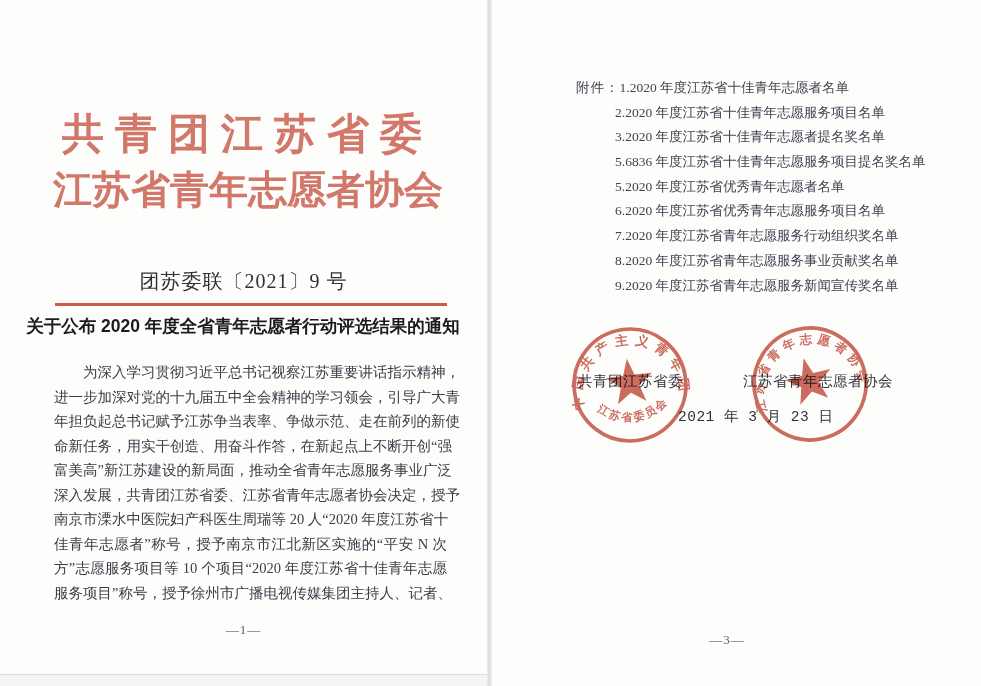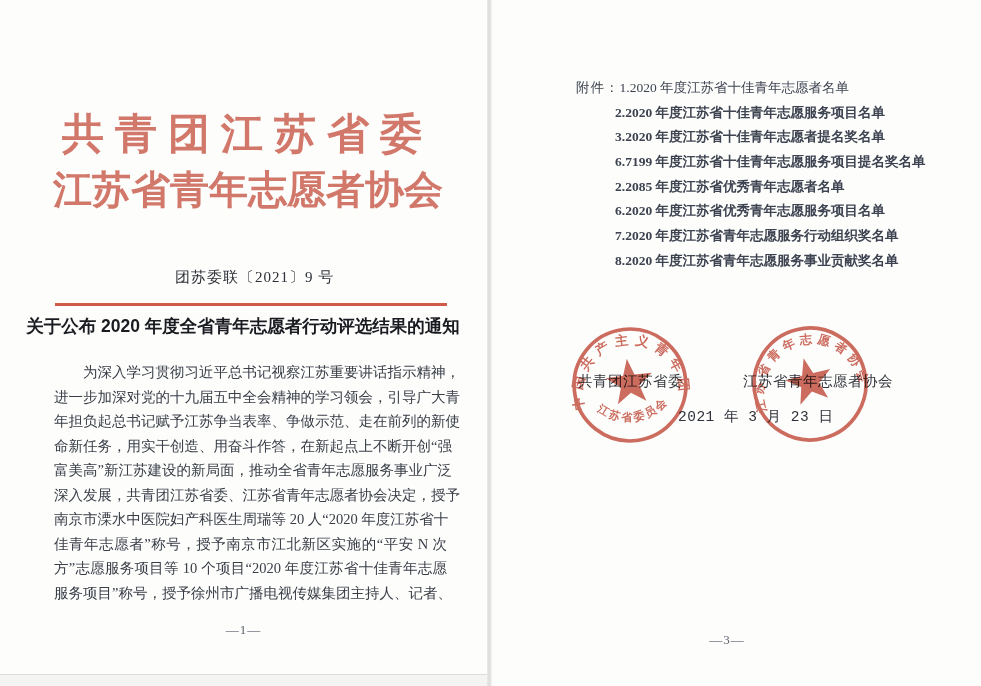--- a/index.html
+++ b/index.html
@@ -39,21 +39,21 @@
     text-align: justify;
     text-align-last: justify;
     font-weight: 600;
     white-space: nowrap;
   }
   #org-line-1 { left: 62px; top: 108px; width: 360px; font-size: 42px; line-height: 52px; }
   #org-line-2 { left: 53px; top: 165px; width: 378px; font-size: 39px; line-height: 50px; }
   #doc-number {
     position: absolute; left: 0; top: 268px; width: 487px;
     text-align: center;
-    font-size: 15px; color: #2c2f36; letter-spacing: 1px; margin-left: 11px;
+    font-size: 20px; color: #2c2f36; letter-spacing: 1px;
   }
   #red-rule {
     position: absolute; left: 55px; top: 303px;
     width: 392px; height: 3px;
     background: #d05a4a;
   }
   #doc-title {
     position: absolute; left: 26px; top: 314px; width: 434px;
     text-align: center;
     font-size: 17.5px; font-weight: 700; color: #191b20;
@@ -76,21 +76,21 @@
     font-size: 13px; color: #5c616b; letter-spacing: 1px;
   }
   #page-number-1 { left: 0; top: 622px; width: 487px; }
   #page-number-3 { left: 0; top: 632px; width: 470px; }
   
   #attachments {
     position: absolute; left: 84px; top: 76px; width: 370px;
     font-size: 13.5px; color: #3d4350;
   }
   .att-line { height: 24.7px; line-height: 24.7px; white-space: nowrap; }
-  .att-line.cont { padding-left: 39px; font-weight: bold; }
+  .att-line.cont { padding-left: 39px; }
   #attachment-label { letter-spacing: 1px; }
   
   .signature {
     position: absolute;
     font-size: 14.5px; color: #32353b;
     white-space: nowrap; letter-spacing: 0.5px;
   }
   #signature-left  { left: 86px;  top: 372px; }
   #signature-right { left: 251px; top: 372px; }
   #issue-date {
@@ -149,25 +149,26 @@
   <div id="page-left-bottom-edge"></div>
 
   <div class="page" id="page-right">
 
     <div id="attachments">
       <div class="att-line">
         <span id="attachment-label">附件：</span><span>1.2020 年度江苏省十佳青年志愿者名单</span>
       </div>
       <div class="att-line cont">2.2020 年度江苏省十佳青年志愿服务项目名单</div>
       <div class="att-line cont">3.2020 年度江苏省十佳青年志愿者提名奖名单</div>
-      <div class="att-line cont">6.7199 年度江苏省十佳青年志愿服务项目提名奖名单</div>
-      <div class="att-line cont">2.2085 年度江苏省优秀青年志愿者名单</div>
+      <div class="att-line cont">5.6836 年度江苏省十佳青年志愿服务项目提名奖名单</div>
+      <div class="att-line cont">5.2020 年度江苏省优秀青年志愿者名单</div>
       <div class="att-line cont">6.2020 年度江苏省优秀青年志愿服务项目名单</div>
       <div class="att-line cont">7.2020 年度江苏省青年志愿服务行动组织奖名单</div>
       <div class="att-line cont">8.2020 年度江苏省青年志愿服务事业贡献奖名单</div>
+      <div class="att-line cont">9.2020 年度江苏省青年志愿服务新闻宣传奖名单</div>
     </div>
 
     <div class="signature" id="signature-left">共青团江苏省委</div>
     <div class="signature" id="signature-right">江苏省青年志愿者协会</div>
     <div id="issue-date">2021 年 3 月 23 日</div>
 
     <svg class="seal" id="seal-left" viewBox="0 0 120 120">
       <circle cx="60" cy="60" r="55" fill="none" stroke="#c24c3c" stroke-width="3.6"></circle>
       <polygon fill="#c24c3c" points="60,34 65.6,50.2 82.8,50.6 69.1,61 74.1,77.4 60,67.6 45.9,77.4 50.9,61 37.2,50.6 54.4,50.2"></polygon>
       <defs>

